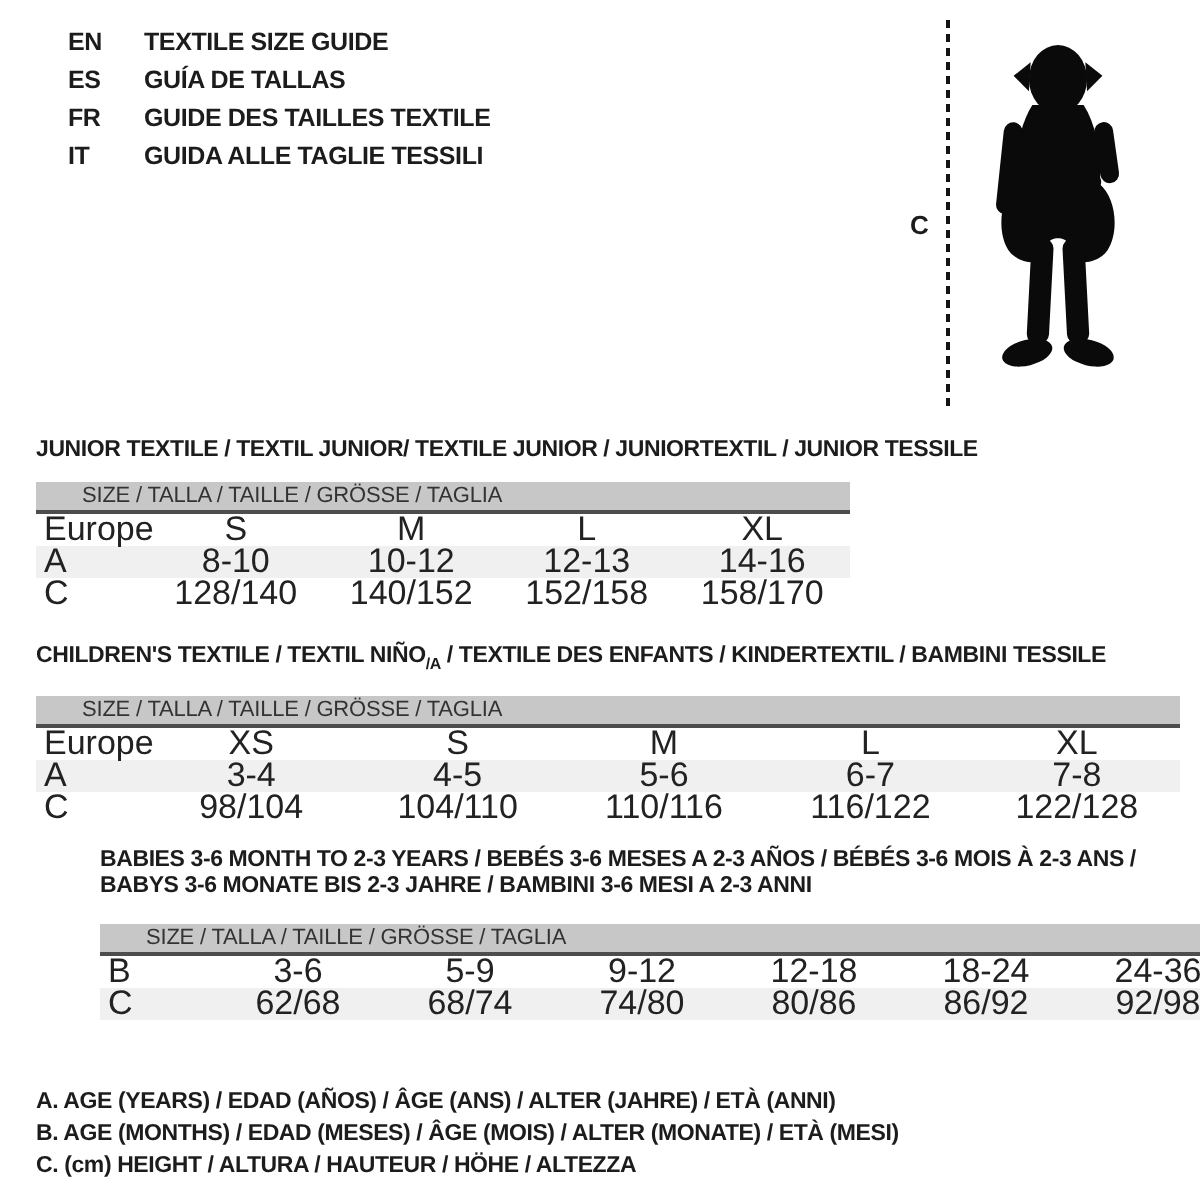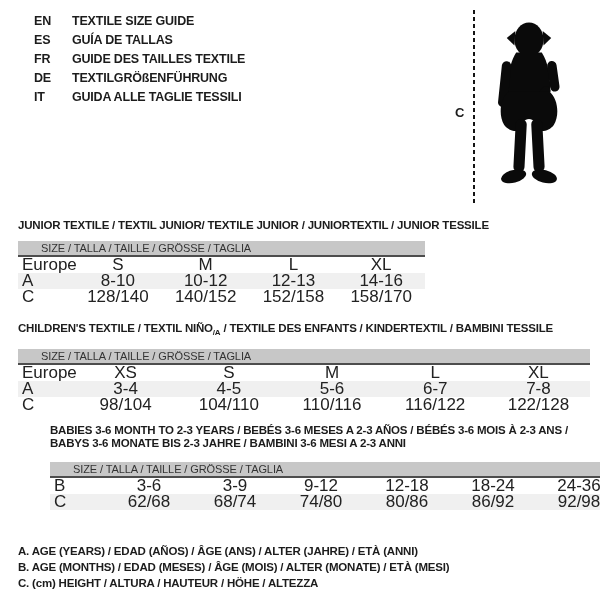--- a/index.html
+++ b/index.html
@@ -50,24 +50,20 @@
         <span class="lang-code">EN</span>
         <span class="lang-title">TEXTILE SIZE GUIDE</span>
       </div>
       <div class="lang-row">
         <span class="lang-code">ES</span>
         <span class="lang-title">GUÍA DE TALLAS</span>
       </div>
       <div class="lang-row">
         <span class="lang-code">FR</span>
         <span class="lang-title">GUIDE DES TAILLES TEXTILE</span>
-      </div>
-      <div class="lang-row">
-        <span class="lang-code">DE</span>
-        <span class="lang-title">TEXTILGRÖßENFÜHRUNG</span>
       </div>
       <div class="lang-row">
         <span class="lang-code">IT</span>
         <span class="lang-title">GUIDA ALLE TAGLIE TESSILI</span>
       </div>
     </div>
 
   <div class="measure-line"></div>
   <div class="c-label">C</div>
 
@@ -147,21 +143,21 @@
         </div>
       </section>
       <section class="section sec3">
         <div class="sec-title"><span>BABIES 3-6 MONTH TO 2-3 YEARS / BEBÉS 3-6 MESES A 2-3 AÑOS / BÉBÉS 3-6 MOIS À 2-3 ANS /</span></div>
         <div class="sec-title"><span>BABYS 3-6 MONATE BIS 2-3 JAHRE / BAMBINI 3-6 MESI A 2-3 ANNI</span></div>
         <div class="size-bar">SIZE / TALLA / TAILLE / GRÖSSE / TAGLIA</div>
         <div class="t-rows">
           <div class="t-row">
             <div class="t-label">B</div>
             <div class="t-cell">3-6</div>
-            <div class="t-cell">3-9</div>
+            <div class="t-cell">5-9</div>
             <div class="t-cell">9-12</div>
             <div class="t-cell">12-18</div>
             <div class="t-cell">18-24</div>
             <div class="t-cell">24-36</div>
           </div>
           <div class="t-row">
             <div class="t-label">C</div>
             <div class="t-cell">62/68</div>
             <div class="t-cell">68/74</div>
             <div class="t-cell">74/80</div>

